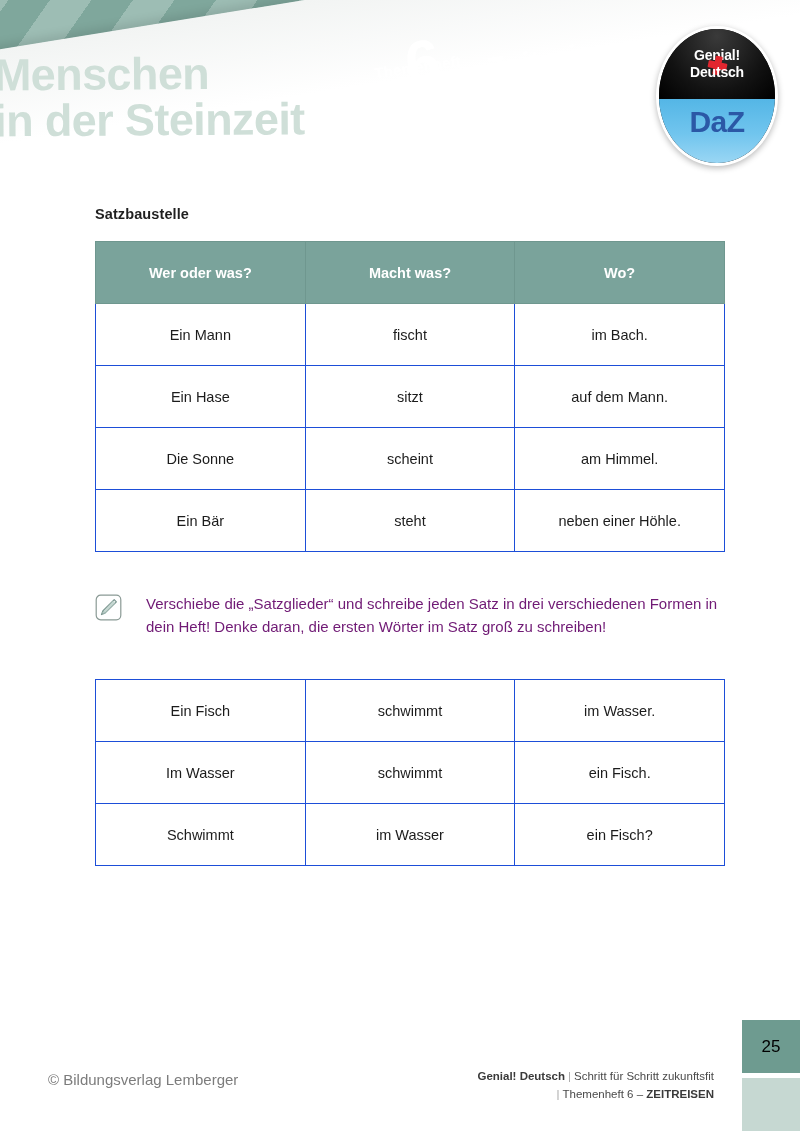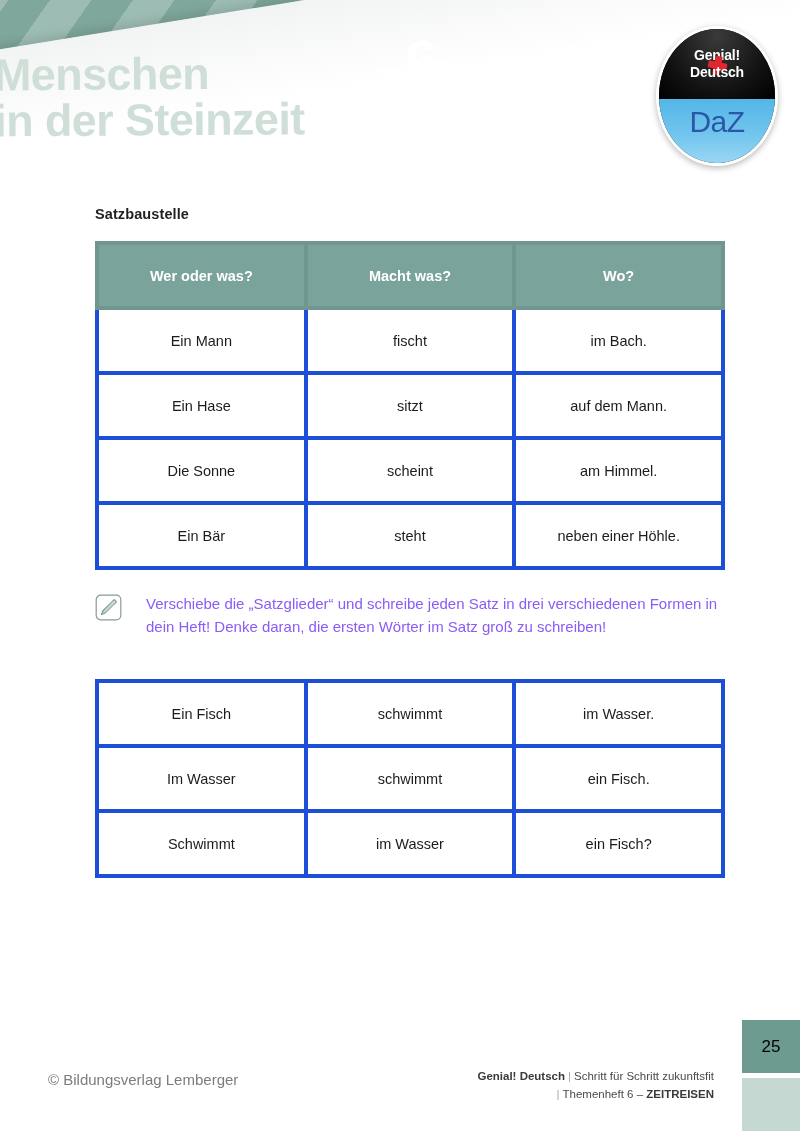--- a/index.html
+++ b/index.html
@@ -163,21 +163,21 @@
   }
   .logo-cross::before { left: 6px; top: 0; width: 7px; height: 19px; }
   .logo-cross::after  { left: 0; top: 6px; width: 19px; height: 7px; }
   .logo-daz {
     position: absolute;
     left: 0;
     top: 78px;
     width: 100%;
     text-align: center;
     font-size: 30px;
-    font-weight: 400;
+    font-weight: 700;
     color: #2b58a6;
     letter-spacing: -0.5px;
     line-height: 1;
   }
 
   
   .section-heading {
     position: absolute;
     left: 95px;
     top: 206px;
@@ -188,21 +188,21 @@
   }
 
   .tbl {
     position: absolute;
     left: 95px;
     width: 630px;
     border-collapse: collapse;
     table-layout: fixed;
   }
   .tbl td, .tbl th {
-    border: 4px solid #1d4ed8;
+    border: 1px solid #1d4ed8;
     text-align: center;
     font-size: 14.5px;
     color: #1c1c1c;
     font-weight: 400;
     padding: 0;
   }
   .tbl th {
     background: #7aa39b;
     color: #ffffff;
     font-weight: 700;
@@ -225,21 +225,21 @@
     position: absolute;
     left: 0;
     top: 2px;
     width: 27px;
     height: 27px;
   }
   .instruction-text {
     margin-left: 51px;
     font-size: 15px;
     line-height: 1.56;
-    color: #8b5cf6;
+    color: #701a75;
   }
 
   
   .footer-copyright {
     position: absolute;
     left: 48px;
     top: 1071px;
     font-size: 15px;
     color: #7c7c7c;
   }

